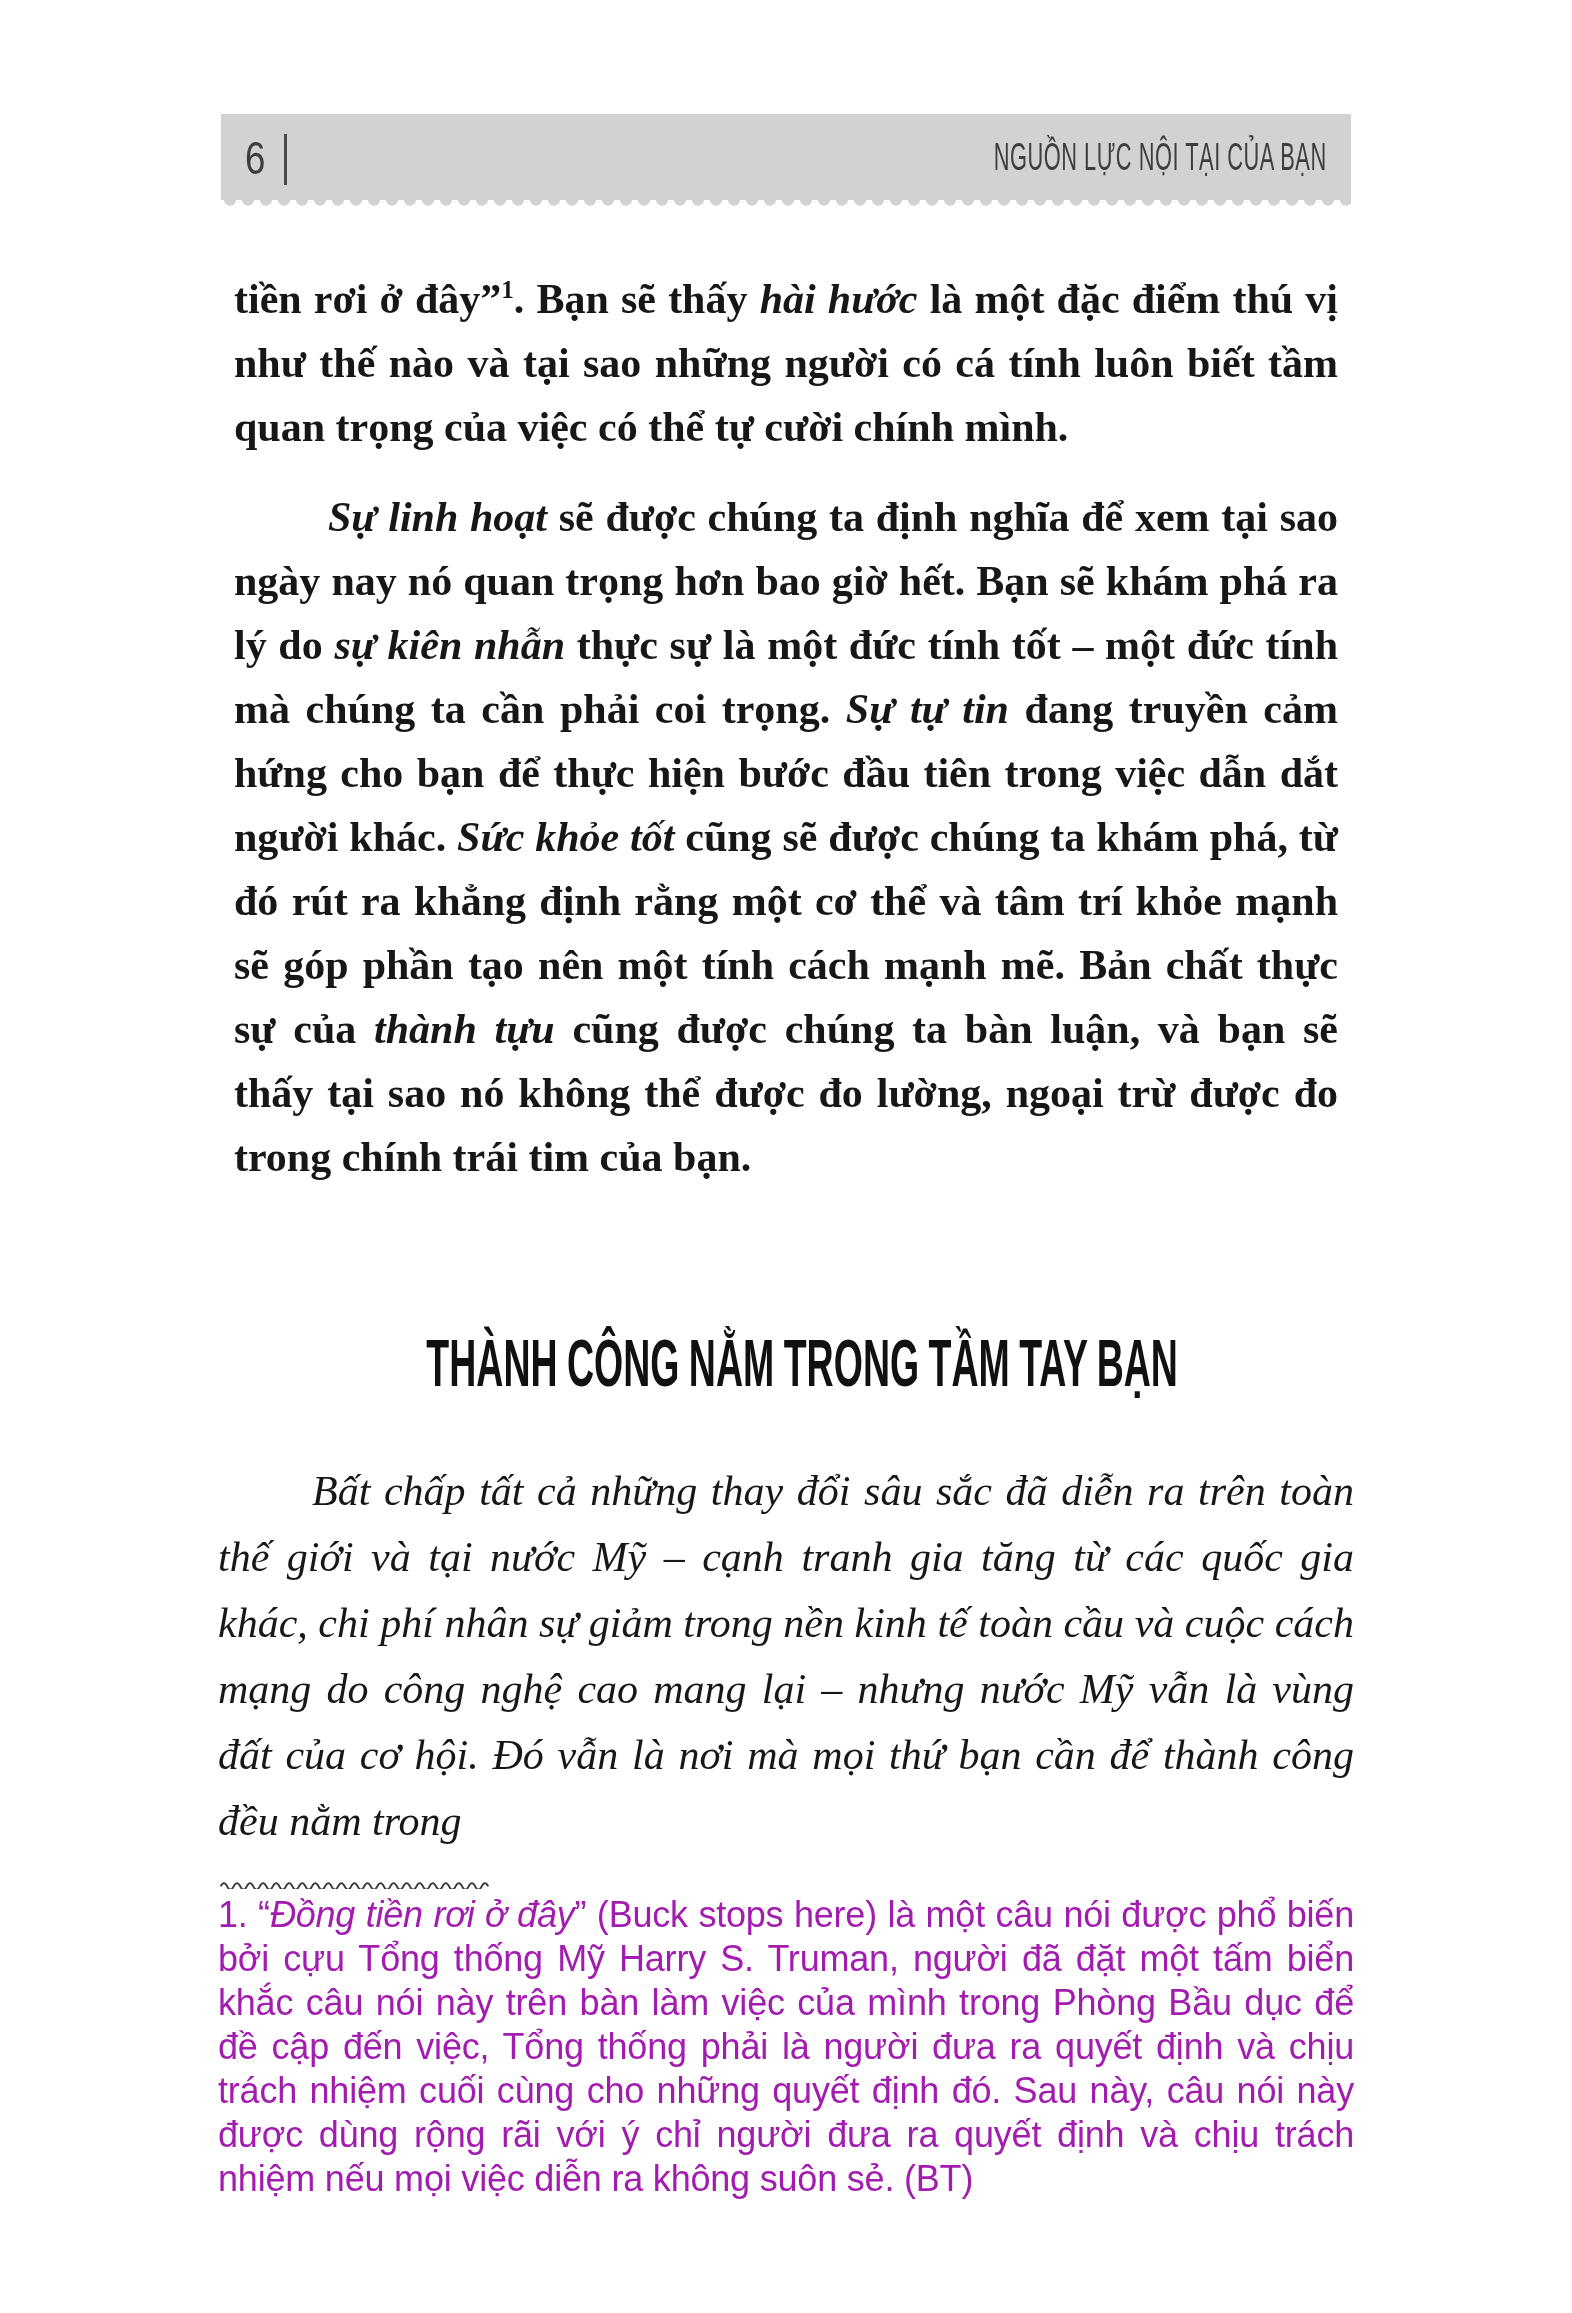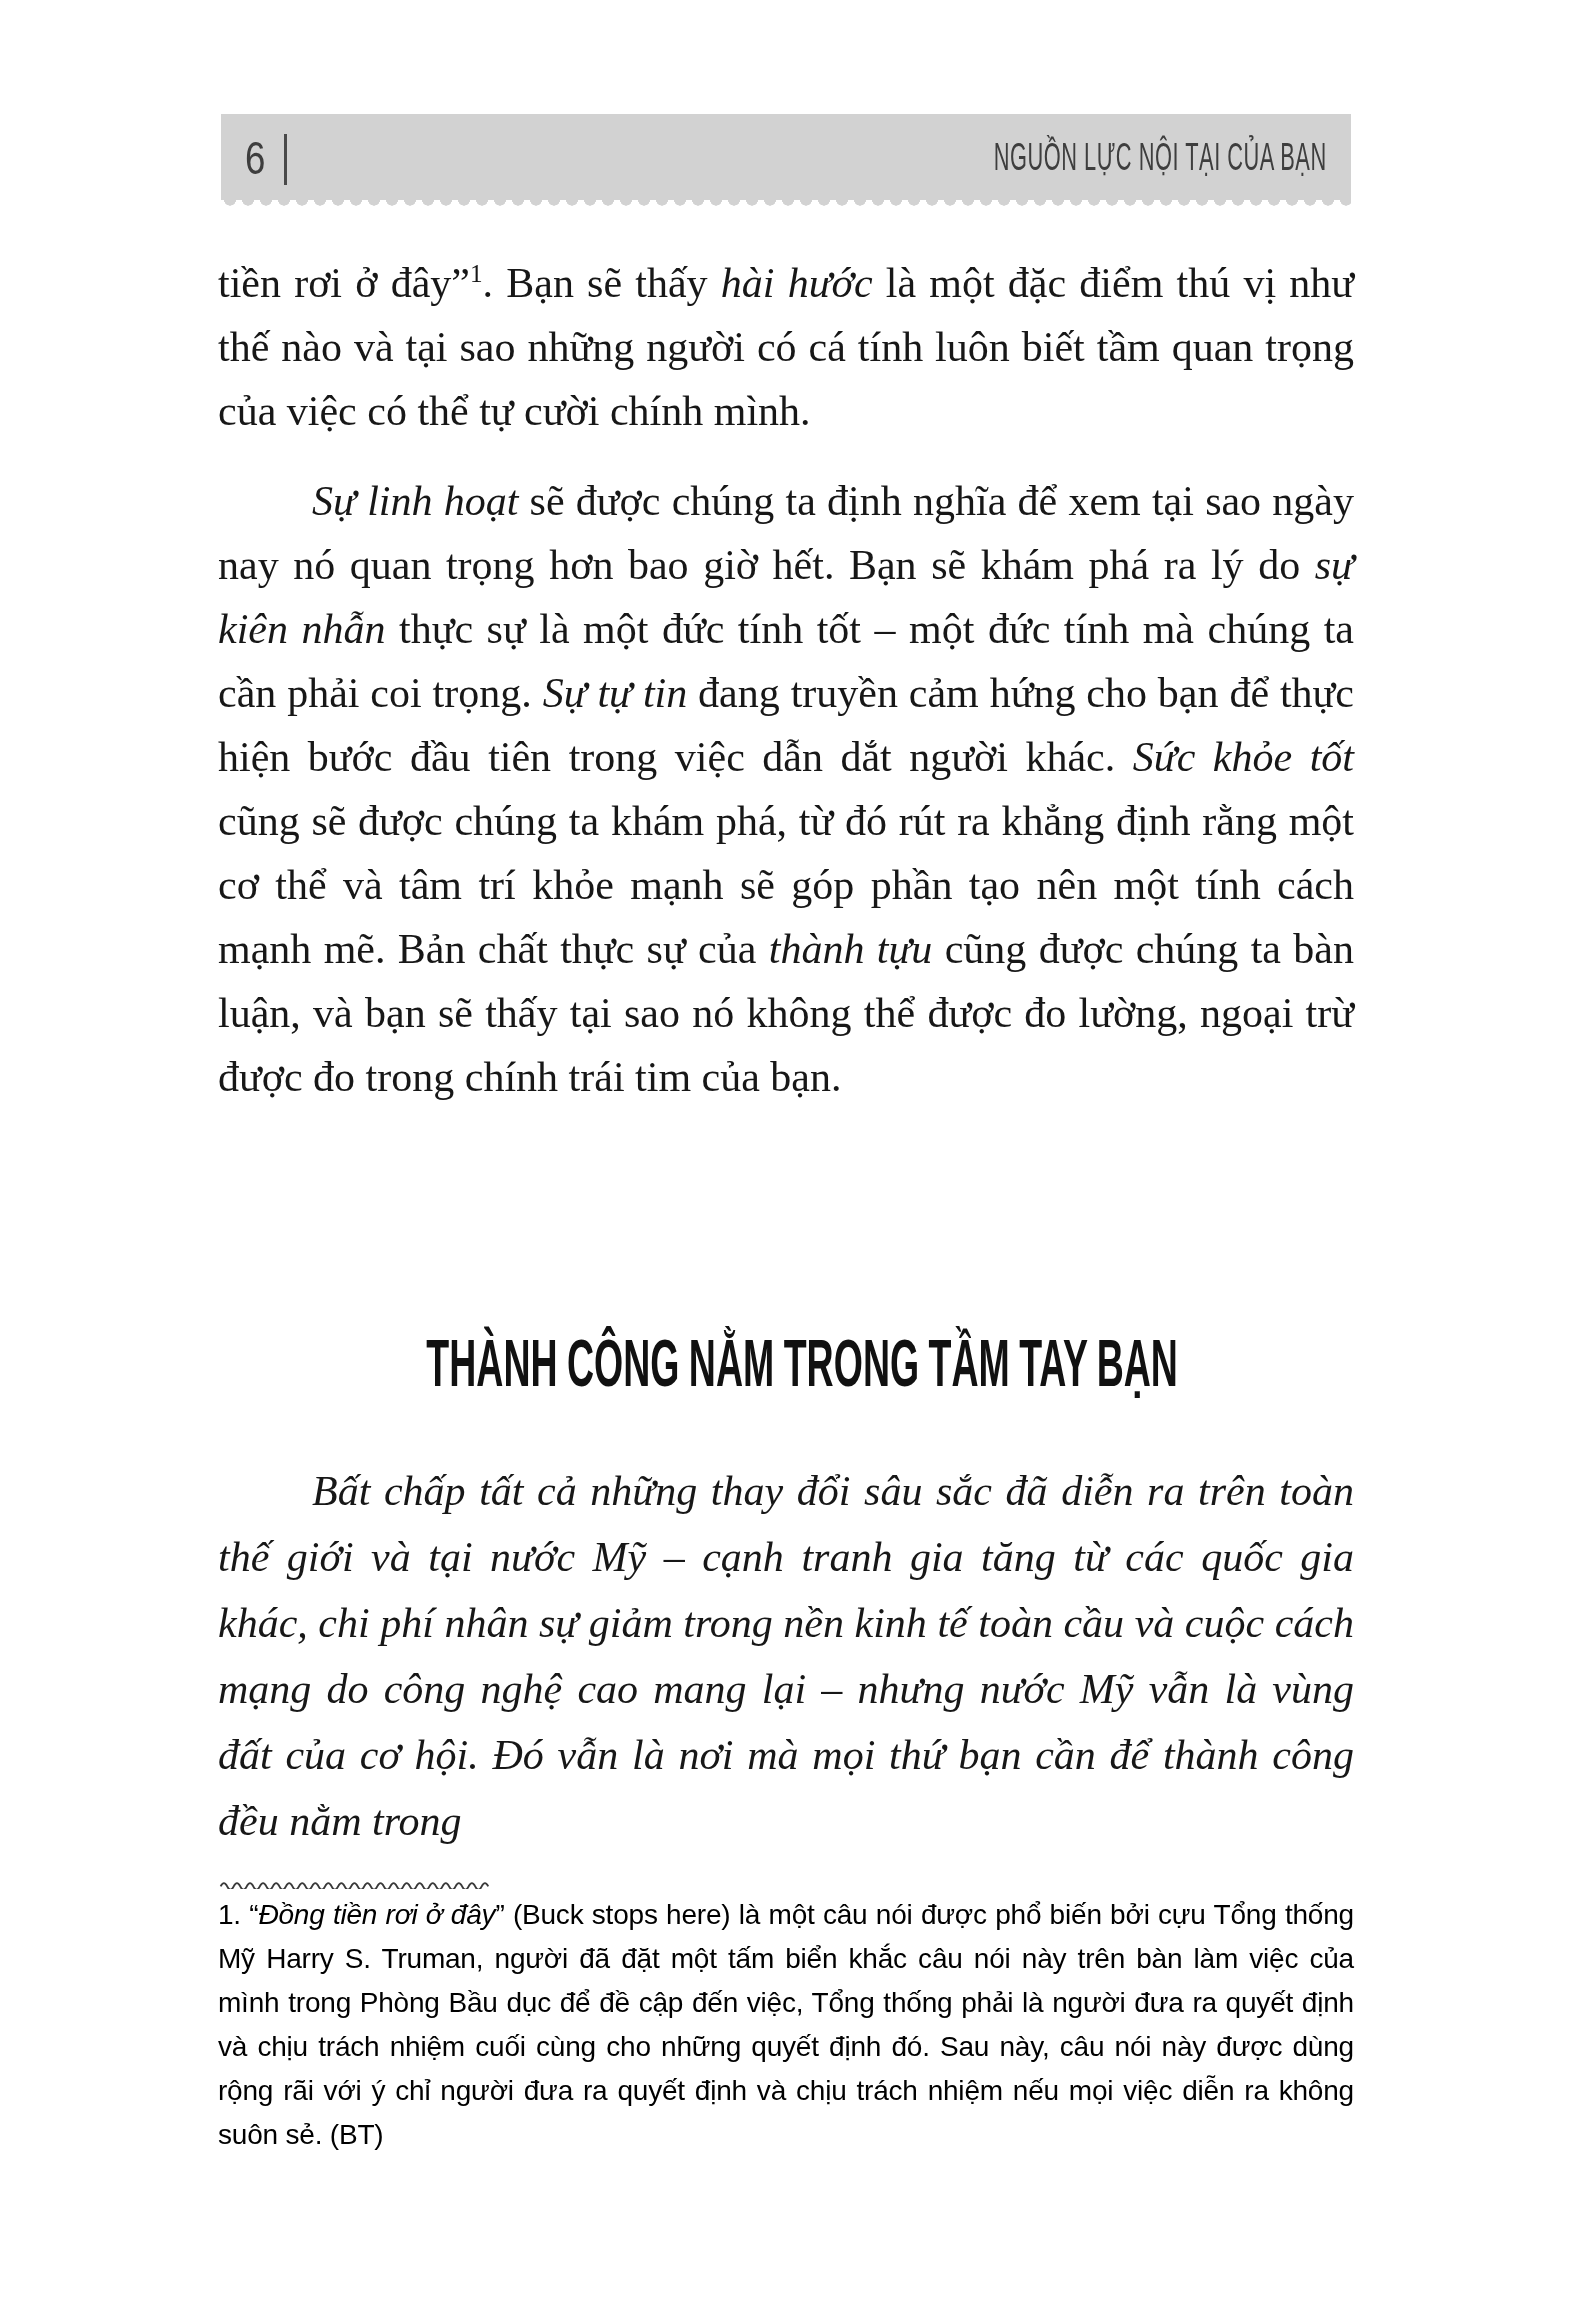--- a/index.html
+++ b/index.html
@@ -37,21 +37,21 @@
     font-size:39px;color:#3e3e3e;
     transform:scaleX(0.56);transform-origin:right center;
     letter-spacing:0.9px;white-space:nowrap;
   }
   
   .body-col{
     position:absolute;left:218px;top:251px;width:1136px;
     font-size:42px;line-height:64px;
     text-align:justify;
   }
-  .body-col p{margin:0;}
+  .body-col p{margin:16px;font-weight:bold;}
   .body-col p.indent{text-indent:94px;}
   .body-col p + p{margin-top:26px;}
   em{font-style:italic;}
   sup{font-size:60%;line-height:0;vertical-align:super;}
   
   .section-heading{
     position:absolute;left:16px;top:1323px;width:1572px;
     text-align:center;line-height:79px;
   }
   .section-heading > span{
@@ -69,21 +69,21 @@
     font-style:italic;
   }
   .body-col-2 p{margin:0;text-indent:94px;}
   
   .footnote-divider{
     position:absolute;left:219px;top:1878px;width:283px;height:11.2px;
   }
   .footnote{
     position:absolute;left:218px;top:1893px;width:1136px;
     font-family:"Liberation Sans", sans-serif;
-    font-size:28px;line-height:44px;color:#000000;
+    font-size:36px;line-height:44px;color:#a21caf;
     text-align:justify;letter-spacing:-0.2px;
   }
 </style>
 </head>
 <body>
 
 <div class="page">
 
   <div class="header-bar">
     <span class="page-number">6</span>

